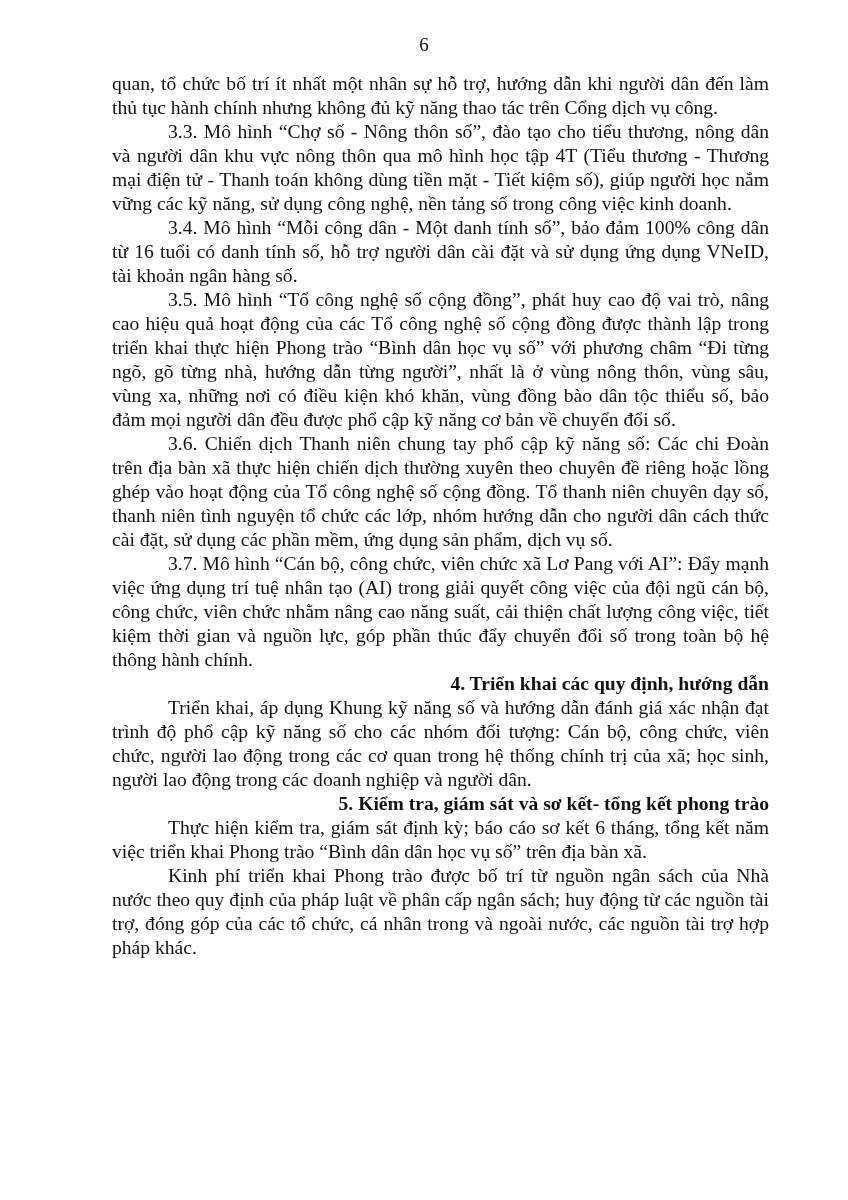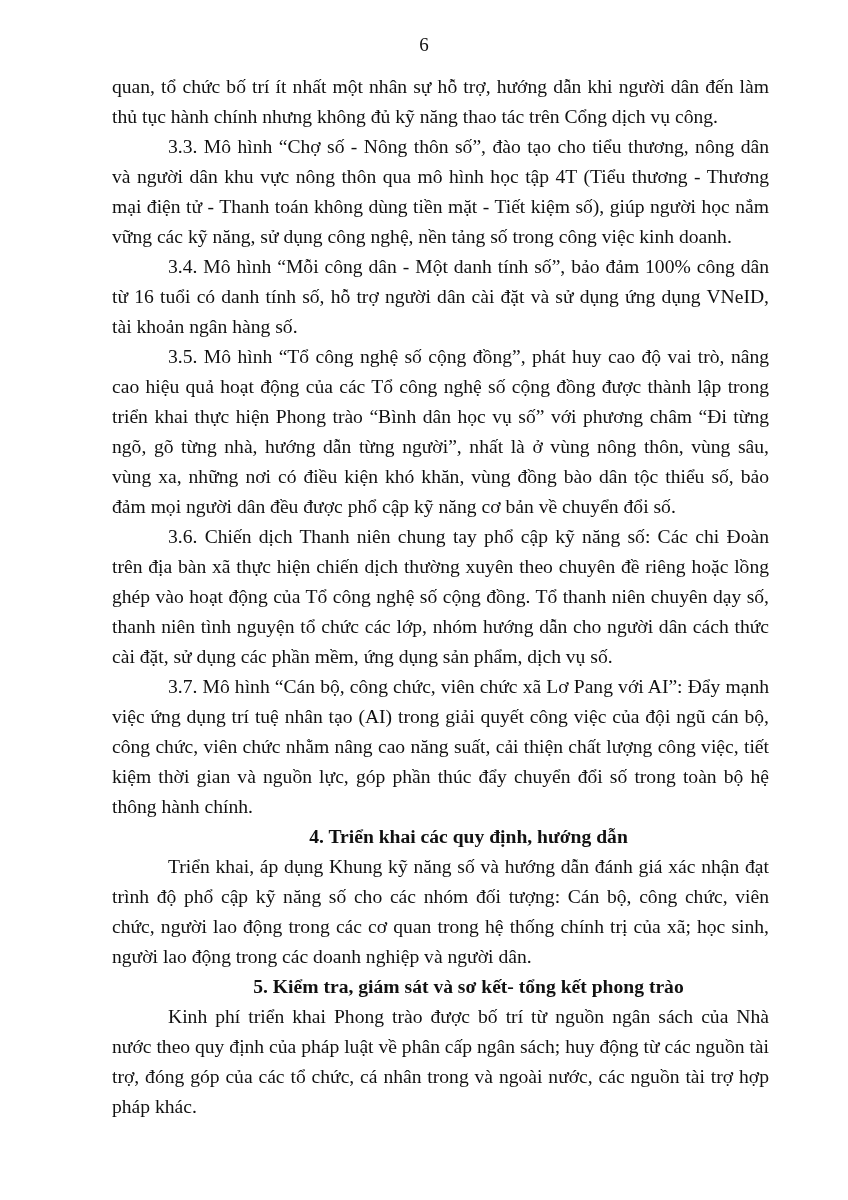--- a/index.html
+++ b/index.html
@@ -29,34 +29,34 @@
     text-align: center;
     font-size: 19px;
     line-height: 22px;
   }
   .content {
     position: absolute;
     top: 72px;
     left: 112px;
     width: 657px;
     font-size: 19.6px;
-    line-height: 30px;
+    line-height: 24px;
     text-align: justify;
   }
   .content p {
     margin: 0;
     padding: 0;
     text-indent: 56px;
   }
   .content p.continuation {
     text-indent: 0;
   }
   .content p.heading {
     font-weight: bold;
-    text-align: center;
+    text-align: right;
   }
 </style>
 </head>
 <body>
 
 <div class="page">
 
   <div class="page-number">6</div>
 
   <div class="content">
@@ -73,18 +73,19 @@
     <p>3.6. Chiến dịch Thanh niên chung tay phổ cập kỹ năng số: Các chi Đoàn trên địa bàn xã thực hiện chiến dịch thường xuyên theo chuyên đề riêng hoặc lồng ghép vào hoạt động của Tổ công nghệ số cộng đồng. Tổ thanh niên chuyên dạy số, thanh niên tình nguyện tổ chức các lớp, nhóm hướng dẫn cho người dân cách thức cài đặt, sử dụng các phần mềm, ứng dụng sản phẩm, dịch vụ số.</p>
 
     <p>3.7. Mô hình “Cán bộ, công chức, viên chức xã Lơ Pang với AI”: Đẩy mạnh việc ứng dụng trí tuệ nhân tạo (AI) trong giải quyết công việc của đội ngũ cán bộ, công chức, viên chức nhằm nâng cao năng suất, cải thiện chất lượng công việc, tiết kiệm thời gian và nguồn lực, góp phần thúc đẩy chuyển đổi số trong toàn bộ hệ thông hành chính.</p>
 
     <p class="heading">4. Triển khai các quy định, hướng dẫn</p>
 
     <p>Triển khai, áp dụng Khung kỹ năng số và hướng dẫn đánh giá xác nhận đạt trình độ phổ cập kỹ năng số cho các nhóm đối tượng: Cán bộ, công chức, viên chức, người lao động trong các cơ quan trong hệ thống chính trị của xã; học sinh, người lao động trong các doanh nghiệp và người dân.</p>
 
     <p class="heading">5. Kiểm tra, giám sát và sơ kết- tổng kết phong trào</p>
 
+    <p>Thực hiện kiểm tra, giám sát định kỳ; báo cáo sơ kết 6 tháng, tổng kết năm việc triển khai Phong trào “Bình dân dân học vụ số” trên địa bàn xã.</p>
 
 
     <p>Kinh phí triển khai Phong trào được bố trí từ nguồn ngân sách của Nhà nước theo quy định của pháp luật về phân cấp ngân sách; huy động từ các nguồn tài trợ, đóng góp của các tổ chức, cá nhân trong và ngoài nước, các nguồn tài trợ hợp pháp khác.</p>
 
   </div>
 </div>
 
 </body></html>

